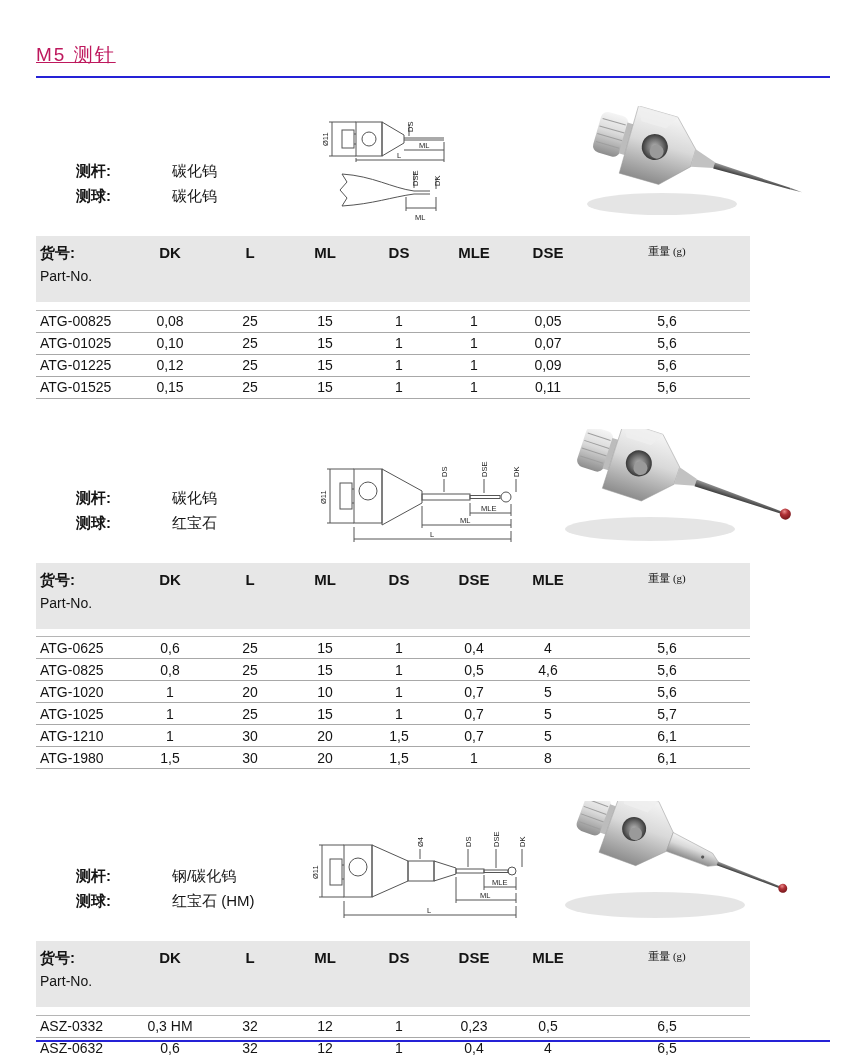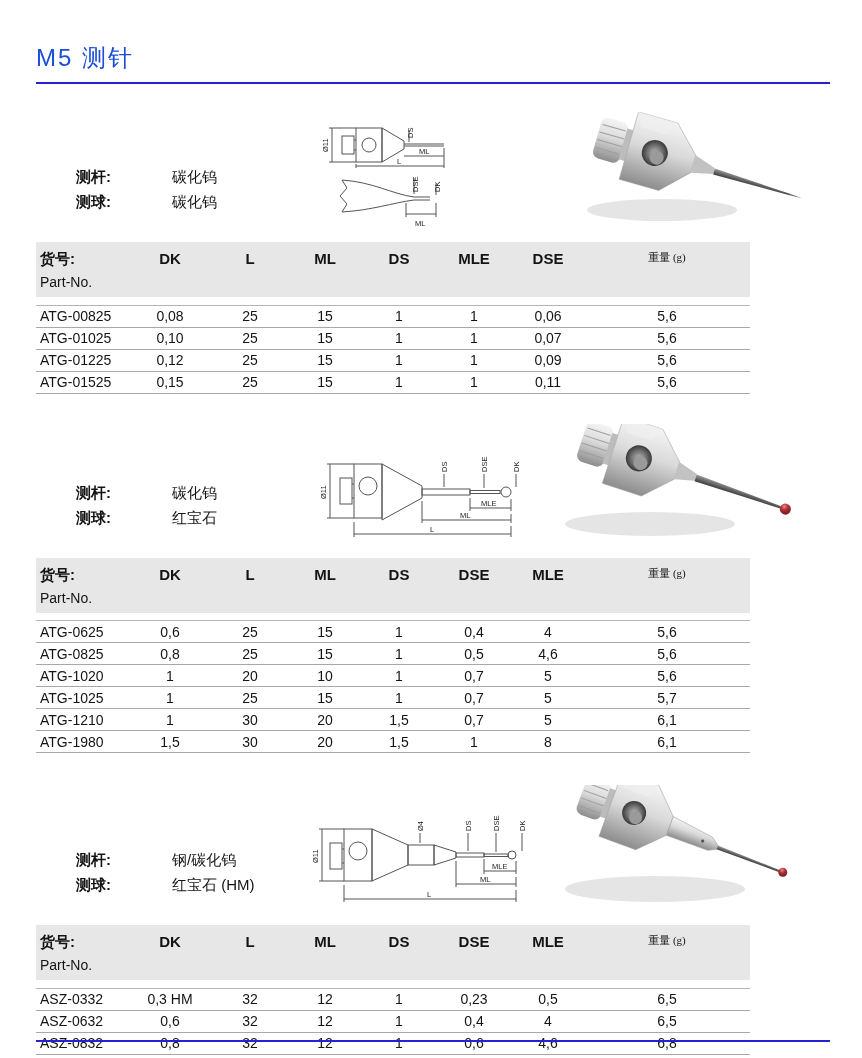--- a/index.html
+++ b/index.html
@@ -5,42 +5,42 @@
   * { margin:0; padding:0; box-sizing:border-box; }
   html,body { background:#fff; }
   body {
     width:862px; height:1058px; position:relative;
     font-family:"Liberation Sans", sans-serif; color:#141414;
     overflow:hidden;
   }
   .page { padding:42px 32px 0 36px; }
 
   .title-block { border-bottom:2px solid #2522d6; padding-bottom:8px; }
-  .title { color:#1d4ed8; font-size:24px; font-weight:400; letter-spacing:2px; }
+  .title { color:#be185d; font-size:19px; font-weight:400; letter-spacing:2px;text-decoration:underline; }
 
   .section-top { display:flex; align-items:flex-end; }
   .s1-top { margin-top:28px; }
   .s2-top { margin-top:30px; }
   .s3-top { margin-top:32px; }
 
   .materials { width:242px; padding-bottom:20px;margin-left:40px; }
   .mat-row { display:flex; font-size:15px; line-height:25px; }
   .mat-key { font-weight:bold; width:96px; }
   .mat-val { font-weight:400; }
 
   .drawing { flex:0 0 auto; }
   .photo { margin-left:auto; flex:0 0 auto; }
 
   table { width:714px; border-collapse:collapse; table-layout:fixed; margin-top:8px; }
   col.c-part { width:92px; }
   col.c-n1 { width:84px; } col.c-n2 { width:76px; } col.c-n3 { width:74px; }
   col.c-n4 { width:74px; } col.c-n5 { width:76px; } col.c-n6 { width:72px; }
   col.c-wt { width:166px; }
 
-  thead th { background:#e7e7e7; vertical-align:top; padding-top:8px; height:55px;
+  thead th { background:#e7e7e7; vertical-align:top; padding-top:8px; height:66px;
              font-size:15px; font-weight:bold; text-align:center; }
   thead th.col-part { text-align:left; padding-left:4px; }
   .pn-zh { font-size:15px; font-weight:bold; line-height:18px; }
   .pn-en { font-size:14px; font-weight:400; line-height:22px; margin-top:3px; }
   thead th.col-weight { font-family:"Liberation Serif", serif; font-weight:400; font-size:11px; }
 
   tbody td { height:22px; font-size:14px; text-align:center;
              border-bottom:1px solid #a8a8a8; }
   tbody td:first-child { text-align:left; padding-left:4px; }
   tbody tr.spacer td { height:8px; border-bottom:1px solid #b5b5b5; }
@@ -178,21 +178,21 @@
       <tr class="spacer">
           <td colspan="8"></td>
         </tr>
     <tr>
           <td>ATG-00825</td>
           <td>0,08</td>
           <td>25</td>
           <td>15</td>
           <td>1</td>
           <td>1</td>
-          <td>0,06</td>
+          <td>0,05</td>
           <td>5,6</td>
         </tr>
         <tr>
           <td>ATG-01025</td>
           <td>0,10</td>
           <td>25</td>
           <td>15</td>
           <td>1</td>
           <td>1</td>
           <td>0,07</td>

